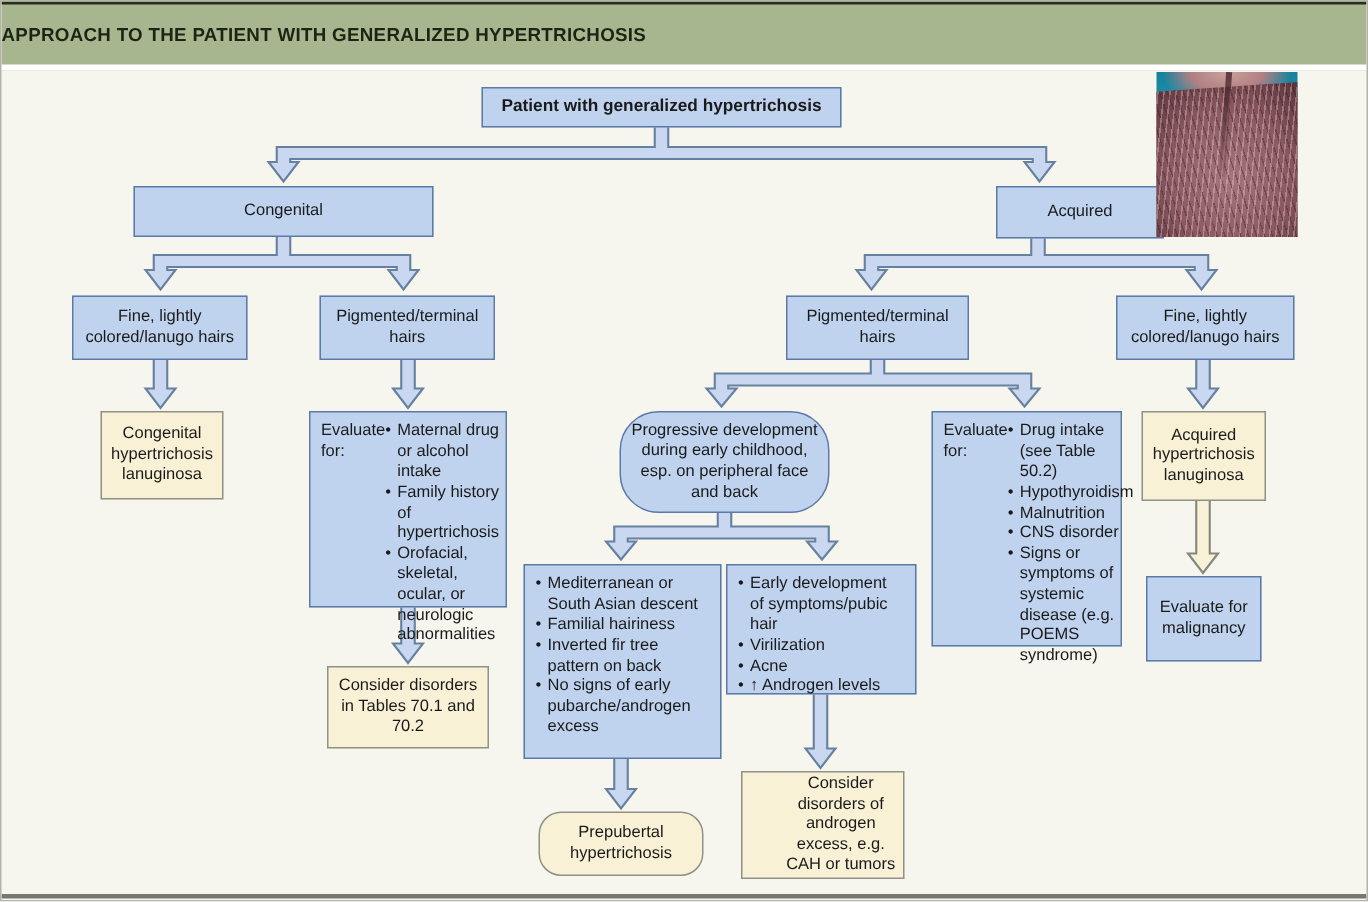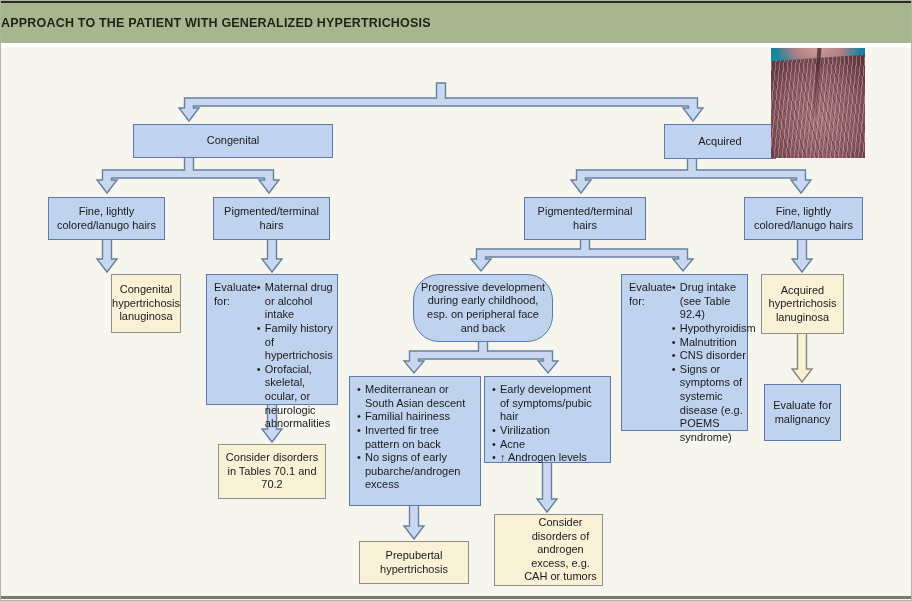--- a/index.html
+++ b/index.html
@@ -77,38 +77,41 @@
     <path class="arrow" d="M477.5,339 V350 H408.5 V360 H403 L413,372 L423,360 H417.5 V358 H542.5 V360 H537 L547,372 L557,360 H551.5 V350 H486.5 V339 Z"></path>
     <path class="arrow" d="M101.5,237 V258 H96 L106,271 L116,258 H110.5 V237 Z"></path>
     <path class="arrow" d="M266.5,237 V258 H261 L271,271 L281,258 H275.5 V237 Z"></path>
     <path class="arrow" d="M266.5,402 V428 H261 L271,441 L281,428 H275.5 V402 Z"></path>
     <path class="arrow" d="M796.5,237 V258 H791 L801,271 L811,258 H805.5 V237 Z"></path>
     <path class="arrow-cream" d="M796.5,331 V368 H791 L801,381 L811,368 H805.5 V331 Z"></path>
     <path class="arrow" d="M408.5,503 V525 H403 L413,538 L423,525 H417.5 V503 Z"></path>
     <path class="arrow" d="M541.5,460 V498 H536 L546,511 L556,498 H550.5 V460 Z"></path>
   </svg>
 
-
-  <div class="node blue" style="left:88px;top:123px;width:200px;height:34px;margin-left:44px;">
+  <div class="node blue bold" style="left:320px;top:57px;width:240px;height:27px;">
+    <span>Patient with generalized hypertrichosis</span>
+  </div>
+
+  <div class="node blue" style="left:88px;top:123px;width:200px;height:34px;">
     <span>Congenital</span>
   </div>
 
   <div class="node blue" style="left:635px;top:123px;width:112px;height:35px;margin-left:28px;">
     <span>Acquired</span>
   </div>
 
   <div class="node blue" style="left:47px;top:196px;width:117px;height:43px;">
     <span>Fine, lightly colored/lanugo hairs</span>
   </div>
 
   <div class="node blue" style="left:212px;top:196px;width:117px;height:43px;">
     <span>Pigmented/terminal hairs</span>
   </div>
 
-  <div class="node cream" style="left:66px;top:273px;width:70px;height:59px;margin-left:44px;">
+  <div class="node cream" style="left:66px;top:273px;width:82px;height:59px;">
     <span>Congenital hypertrichosis lanuginosa</span>
   </div>
 
   <div class="node blue list-box" style="left:205px;top:273px;width:132px;height:131px;">
     <div class="list-title">Evaluate for:</div>
     <div>
         <div class="li">
           <span class="bullet">•</span>
           <span class="li-text">Maternal drug or alcohol intake</span>
         </div>
@@ -137,21 +140,21 @@
 
   <div class="node blue" style="left:412px;top:273px;width:140px;height:68px;border-radius:26px;">
     <span>Progressive development during early childhood, esp. on peripheral face and back</span>
   </div>
 
   <div class="node blue list-box" style="left:620px;top:273px;width:127px;height:157px;">
     <div class="list-title">Evaluate for:</div>
     <div>
         <div class="li">
           <span class="bullet">•</span>
-          <span class="li-text">Drug intake (see Table 92.4)</span>
+          <span class="li-text">Drug intake (see Table 50.2)</span>
         </div>
         <div class="li">
           <span class="bullet">•</span>
           <span class="li-text">Hypothyroidism</span>
         </div>
         <div class="li">
           <span class="bullet">•</span>
           <span class="li-text">Malnutrition</span>
         </div>
         <div class="li">
@@ -208,21 +211,21 @@
           <span class="bullet">•</span>
           <span class="li-text">Acne</span>
         </div>
         <div class="li">
           <span class="bullet">•</span>
           <span class="li-text">↑ Androgen levels</span>
         </div>
       </div>
   </div>
 
-  <div class="node cream" style="left:358px;top:540px;width:110px;height:43px;">
+  <div class="node cream" style="left:358px;top:540px;width:110px;height:43px;border-radius:15px;">
     <span>Prepubertal hypertrichosis</span>
   </div>
 
   <div class="node cream" style="left:493px;top:513px;width:109px;height:72px;padding-left:28px;">
     <span>Consider disorders of androgen excess, e.g. CAH or tumors</span>
   </div>
 
   <div class="photo">
     <div class="hair"></div>
     <div class="spine"></div>

